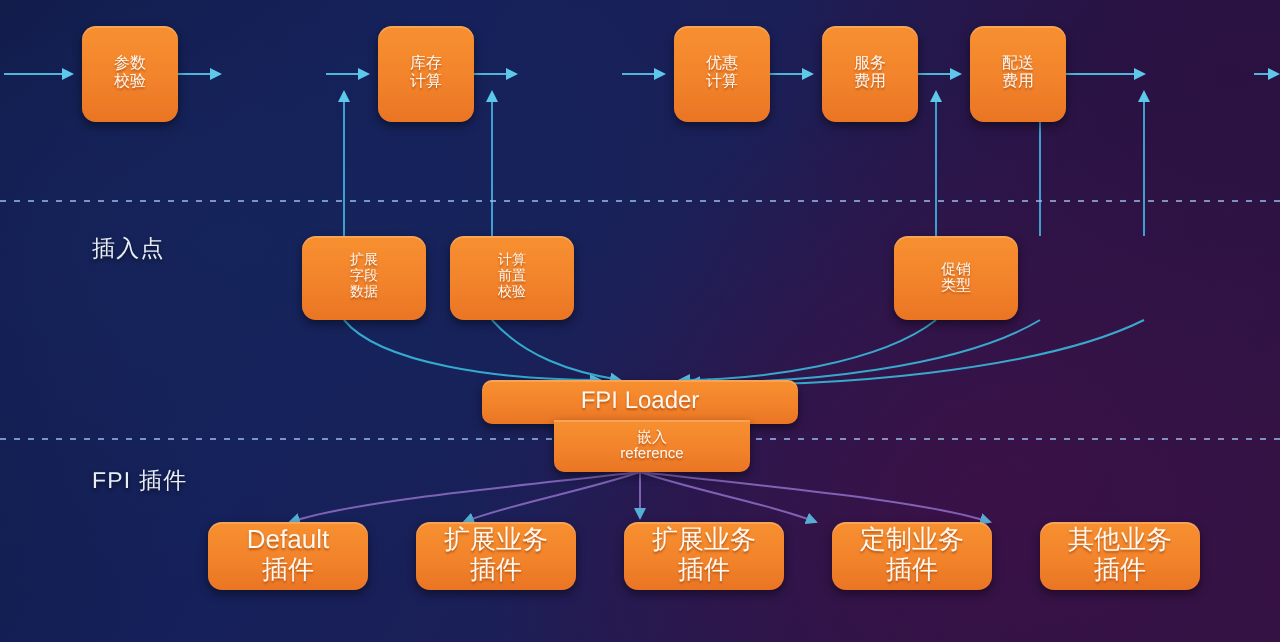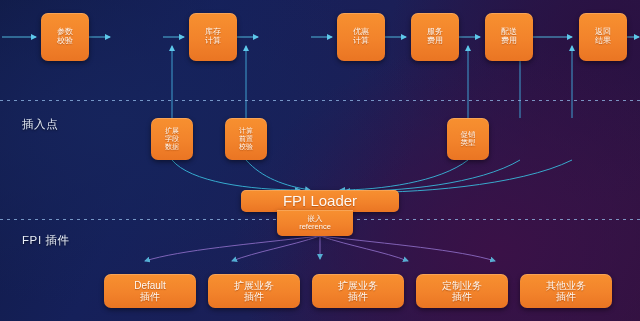--- a/index.html
+++ b/index.html
@@ -17,34 +17,35 @@
     position:absolute;box-sizing:border-box;
     background:linear-gradient(180deg,#f79030 0%,#f2832b 55%,#ea7523 100%);
     border-radius:7px;
     box-shadow:0 2px 5px rgba(0,0,0,.45), inset 0 1px 0 rgba(255,255,255,.18);
     display:flex;flex-direction:column;align-items:center;justify-content:center;
     color:#fff9f2;text-align:center;line-height:1.12;
     text-shadow:0 1px 1px rgba(140,55,8,.55);
   }
   .node span{display:block;white-space:nowrap;}
   .step{width:48px;height:48px;top:13px;font-size:8px;}
-  .ins{width:42px;height:42px;top:118px;font-size:7.5px;}
+  .ins{width:62px;height:42px;top:118px;font-size:7.5px;}
   .ins3{font-size:7px;}
-  .plugin{width:92px;height:34px;top:274px;font-size:10px;}
+  .plugin{width:80px;height:34px;top:261px;font-size:13px;}
   #loader{
     width:158px;height:22px;left:241px;top:190px;border-radius:5px;
-    font-size:15px;justify-content:center;
+    font-size:12px;justify-content:center;
   }
   #embed{
-    width:76px;height:26px;left:277px;top:210px;border-radius:0 0 5px 5px;
+    width:98px;height:26px;left:277px;top:210px;border-radius:0 0 5px 5px;
     font-size:7.5px;
   }
   .divlabel{
     position:absolute;color:#e8eef8;font-size:11.5px;letter-spacing:.6px;
     text-shadow:0 1px 2px rgba(0,0,0,.6);
+    margin-left:24px;
   }
   .dash{position:absolute;left:0;width:640px;height:1px;
     background:repeating-linear-gradient(90deg,rgba(150,190,235,.75) 0 3px,rgba(150,190,235,0) 3px 7px);}
 </style>
 </head>
 <body>
 
 <div id="stage">
 
   <svg id="svg" xmlns="http://www.w3.org/2000/svg">
@@ -109,24 +110,20 @@
     <span>计算</span>
   </div>
   <div class="node step" style="left:411px">
     <span>服务</span>
     <span>费用</span>
   </div>
   <div class="node step" style="left:485px">
     <span>配送</span>
     <span>费用</span>
   </div>
-  <div class="node step" style="left:579px">
-    <span>返回</span>
-    <span>结果</span>
-  </div>
 
   <div class="node ins ins3" style="left:151px">
     <span>扩展</span>
     <span>字段</span>
     <span>数据</span>
   </div>
   <div class="node ins ins3" style="left:225px">
     <span>计算</span>
     <span>前置</span>
     <span>校验</span>

